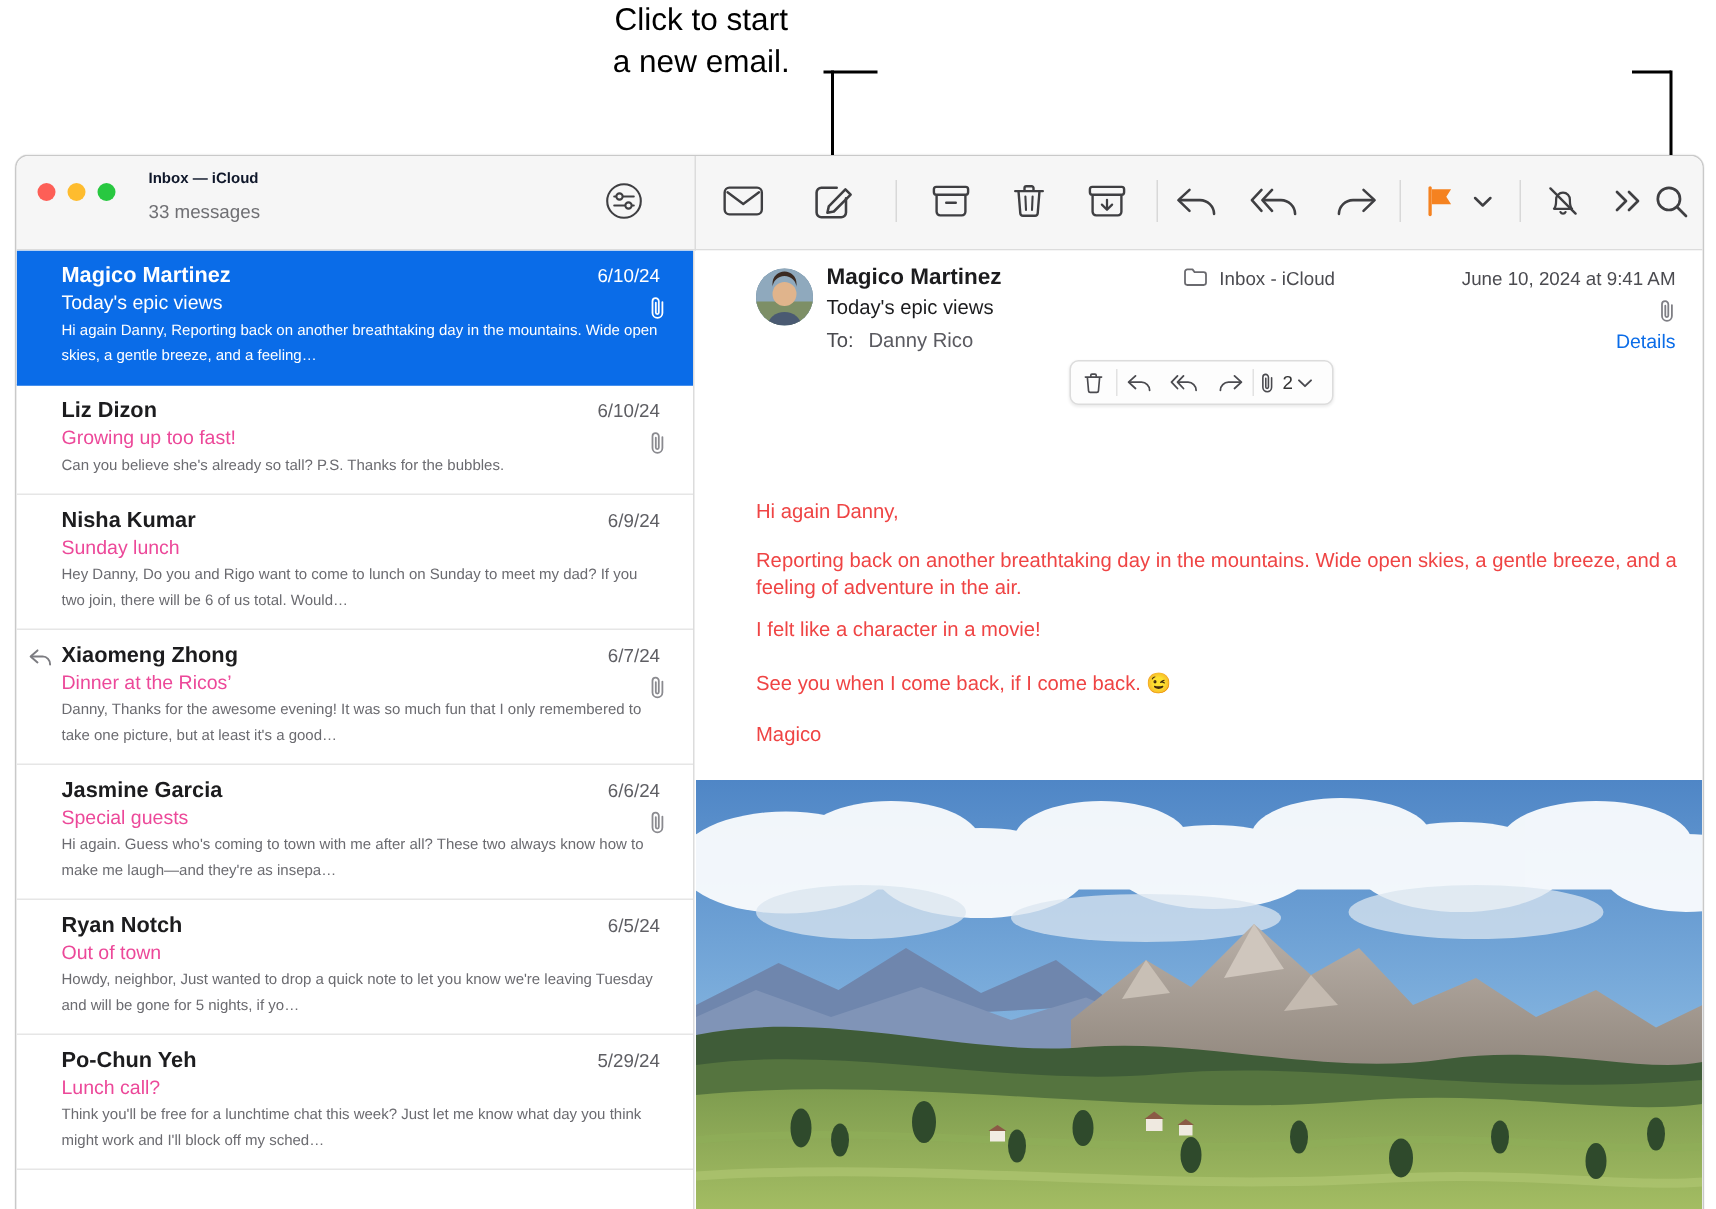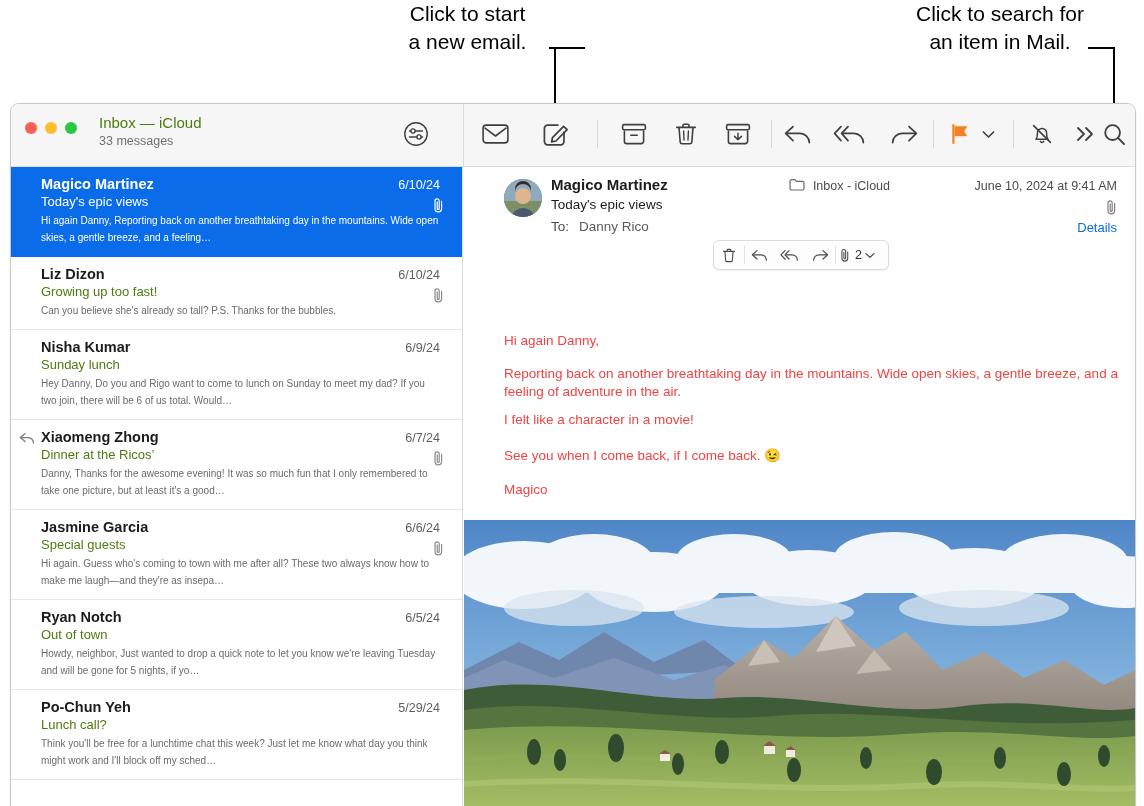--- a/index.html
+++ b/index.html
@@ -65,23 +65,23 @@
     width: 12px; height: 12px;
     border-radius: 50%;
   }
   #tl-close { left: 14px; background: #fd5f57; }
   #tl-min   { left: 34px; background: #febc2e; }
   #tl-max   { left: 54px; background: #28c840; }
 
   #mailbox-title {
     position: absolute;
     left: 88px; top: 10px;
-    font-size: 15px;
-    font-weight: normal;
-    color: #4d7c0f;
+    font-size: 10px;
+    font-weight: bold;
+    color: #0f172a;
   }
   #mailbox-count {
     position: absolute;
     left: 88px; top: 30px;
     font-size: 12.5px;
     color: #6f6f73;
   }
 
   .tb-btn {
     position: absolute;
@@ -138,21 +138,21 @@
     color: #1c1c1e;
   }
   .msg-date {
     font-size: 12.5px;
     color: #5e5e63;
     white-space: nowrap;
     margin-left: 30px;
   }
   .msg-subject {
     font-size: 13px;
-    color: #4d7c0f;
+    color: #ec4899;
     margin-top: 2px;
   }
   .msg-preview {
     font-size: 10px;
     line-height: 17px;
     color: #6b6b70;
     margin-top: 3px;
     max-height: 34px;
     overflow: hidden;
   }
@@ -302,24 +302,20 @@
   svg { display: block; }
 </style>
 </head>
 <body>
 
 <div id="root">
 
   <div class="callout" id="callout-compose">
     <div>Click to start</div>
     <div>a new email.</div>
-  </div>
-  <div class="callout" id="callout-search">
-    <div>Click to search for</div>
-    <div>an item in Mail.</div>
   </div>
 
   <div class="callout-line h" style="left:549px; top:47px; width:36px;"></div>
   <div class="callout-line v" style="left:554px; top:47px; height:64px;"></div>
 
   <div class="callout-line h" style="left:1088px; top:47px; width:26px;"></div>
   <div class="callout-line v" style="left:1113px; top:47px; height:64px;"></div>
 
   <div id="window">
 

